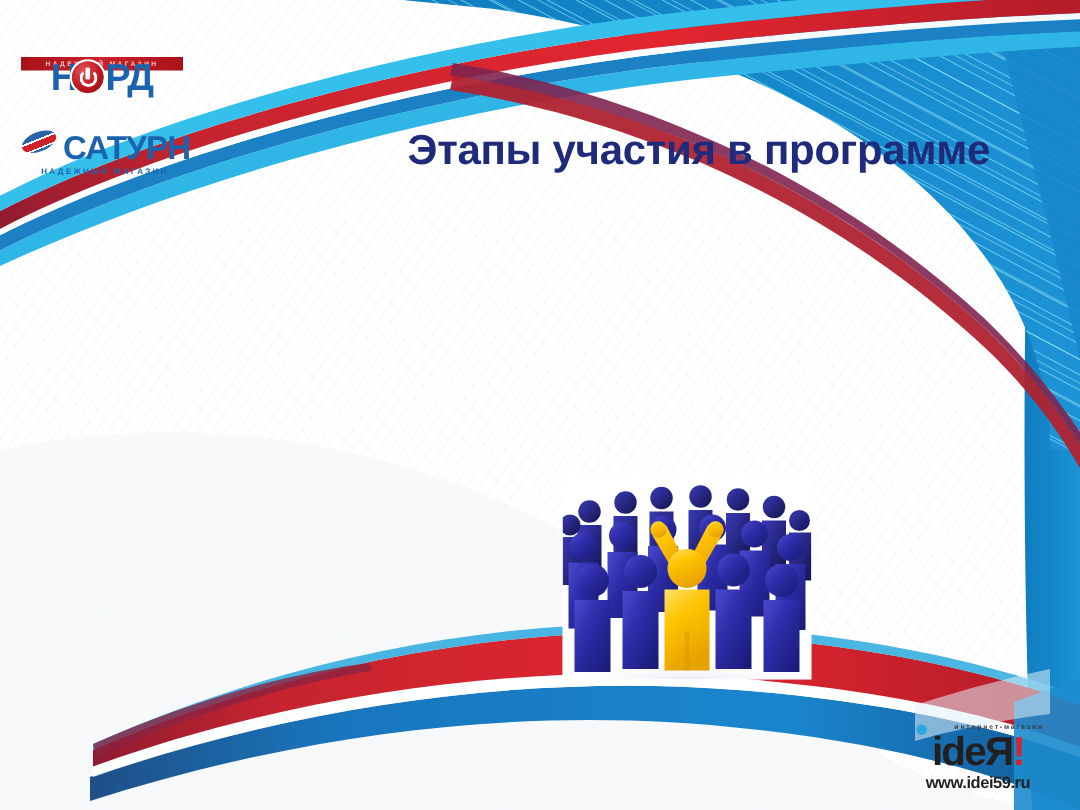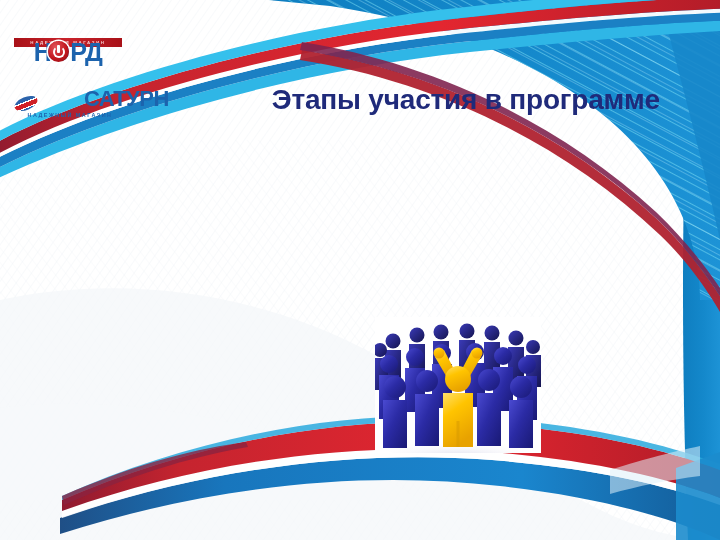--- a/index.html
+++ b/index.html
@@ -96,23 +96,22 @@
   }
 
   .saturn-logo {
     position: relative;
     margin-top: 8px;
     width: 112px;
     height: 34px;
   }
   .saturn-row {
     display: flex;
-    align-items: flex-end;
+    align-items: flex-start;
     height: 22px;
-    gap: 42px;
   }
   .saturn-mark {
     width: 24px;
     height: 13px;
     border-radius: 50%;
     transform: rotate(-22deg);
     background: linear-gradient(180deg,#2b63ab 0%, #2b63ab 34%, #ffffff 34%, #ffffff 44%, #cf2027 44%, #cf2027 78%, #ffffff 78%, #ffffff 86%, #2b63ab 86%);
     margin-right: 4px;
     flex: 0 0 auto;
   }
@@ -458,14 +457,22 @@
         <path d="M 106 40 L 97 33 L 84 58 L 92 64 Z" fill="url(#figYellow)"></path>
         <circle cx="64" cy="36" r="5.5" fill="url(#figYellow)"></circle>
         <circle cx="102" cy="36" r="5.5" fill="url(#figYellow)"></circle>
         <circle cx="83" cy="62" r="13" fill="url(#figYellow)"></circle>
         <path d="M 68 76 h 30 v 54 h -30 z" fill="url(#figYellow)"></path>
         <rect x="81.5" y="104" width="3" height="26" fill="#d79a00" opacity="0.55"></rect>
       </g>
     </svg>
   </div>
 
+  <div class="idea-logo">
+    <div class="idea-top">интернет-магазин</div>
+    <div class="idea-word">
+      <span class="idea-dot"></span>
+      <span>ideЯ</span><span class="idea-bang-dot">!</span>
+    </div>
+    <div class="idea-url">www.idei59.ru</div>
+  </div>
 
 </div>
 
 </body></html>

